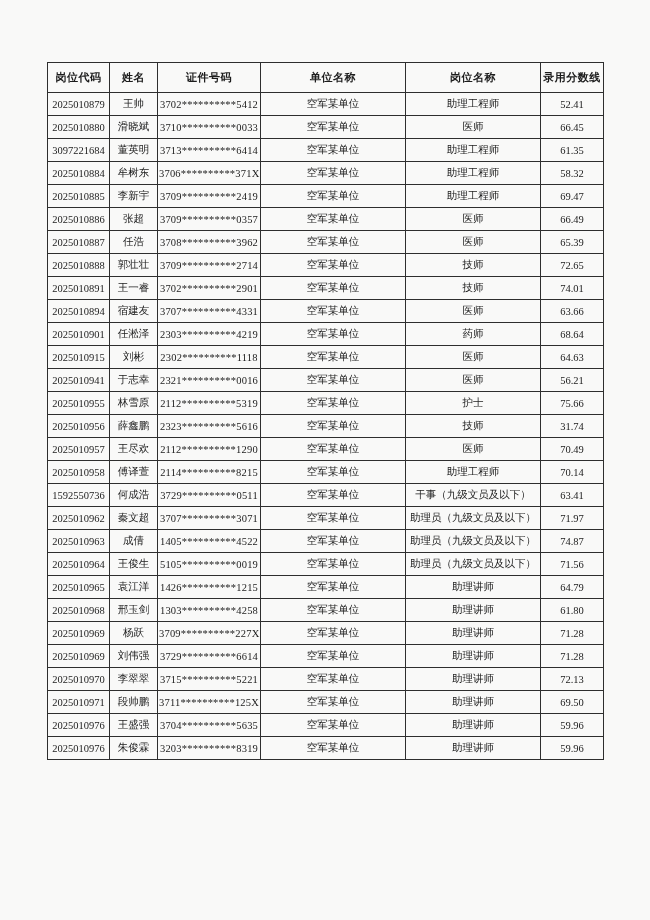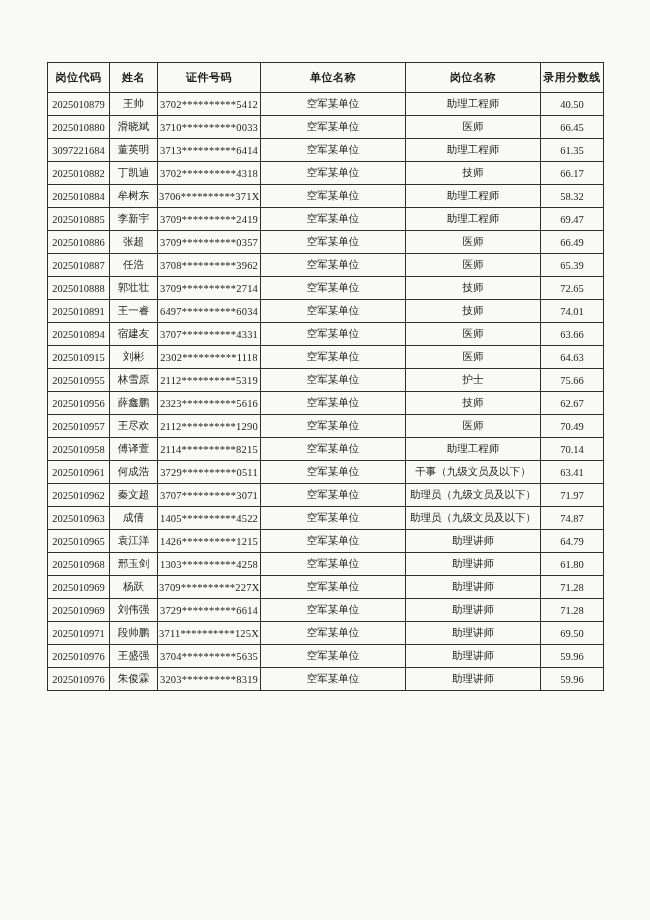--- a/index.html
+++ b/index.html
@@ -85,47 +85,39 @@
         <th data-name="col-header-score">录用分数线</th>
       </tr>
     </thead>
     <tbody data-name="table-body">
         <tr data-name="table-row">
           <td data-name="cell-code">2025010879</td>
           <td data-name="cell-name">王帅</td>
           <td data-name="cell-id_number">3702**********5412</td>
           <td data-name="cell-unit">空军某单位</td>
           <td data-name="cell-position">助理工程师</td>
-          <td data-name="cell-score">40.50</td>
+          <td data-name="cell-score">52.41</td>
         </tr>
         <tr data-name="table-row">
           <td data-name="cell-code">2025010880</td>
           <td data-name="cell-name">滑晓斌</td>
           <td data-name="cell-id_number">3710**********0033</td>
           <td data-name="cell-unit">空军某单位</td>
           <td data-name="cell-position">医师</td>
           <td data-name="cell-score">66.45</td>
         </tr>
         <tr data-name="table-row">
           <td data-name="cell-code">3097221684</td>
           <td data-name="cell-name">董英明</td>
           <td data-name="cell-id_number">3713**********6414</td>
           <td data-name="cell-unit">空军某单位</td>
           <td data-name="cell-position">助理工程师</td>
           <td data-name="cell-score">61.35</td>
         </tr>
         <tr data-name="table-row">
-          <td data-name="cell-code">2025010882</td>
-          <td data-name="cell-name">丁凯迪</td>
-          <td data-name="cell-id_number">3702**********4318</td>
-          <td data-name="cell-unit">空军某单位</td>
-          <td data-name="cell-position">技师</td>
-          <td data-name="cell-score">66.17</td>
-        </tr>
-        <tr data-name="table-row">
           <td data-name="cell-code">2025010884</td>
           <td data-name="cell-name">牟树东</td>
           <td data-name="cell-id_number">3706**********371X</td>
           <td data-name="cell-unit">空军某单位</td>
           <td data-name="cell-position">助理工程师</td>
           <td data-name="cell-score">58.32</td>
         </tr>
         <tr data-name="table-row">
           <td data-name="cell-code">2025010885</td>
           <td data-name="cell-name">李新宇</td>
@@ -154,75 +146,91 @@
           <td data-name="cell-code">2025010888</td>
           <td data-name="cell-name">郭壮壮</td>
           <td data-name="cell-id_number">3709**********2714</td>
           <td data-name="cell-unit">空军某单位</td>
           <td data-name="cell-position">技师</td>
           <td data-name="cell-score">72.65</td>
         </tr>
         <tr data-name="table-row">
           <td data-name="cell-code">2025010891</td>
           <td data-name="cell-name">王一睿</td>
-          <td data-name="cell-id_number">6497**********6034</td>
+          <td data-name="cell-id_number">3702**********2901</td>
           <td data-name="cell-unit">空军某单位</td>
           <td data-name="cell-position">技师</td>
           <td data-name="cell-score">74.01</td>
         </tr>
         <tr data-name="table-row">
           <td data-name="cell-code">2025010894</td>
           <td data-name="cell-name">宿建友</td>
           <td data-name="cell-id_number">3707**********4331</td>
           <td data-name="cell-unit">空军某单位</td>
           <td data-name="cell-position">医师</td>
           <td data-name="cell-score">63.66</td>
         </tr>
         <tr data-name="table-row">
+          <td data-name="cell-code">2025010901</td>
+          <td data-name="cell-name">任淞泽</td>
+          <td data-name="cell-id_number">2303**********4219</td>
+          <td data-name="cell-unit">空军某单位</td>
+          <td data-name="cell-position">药师</td>
+          <td data-name="cell-score">68.64</td>
+        </tr>
+        <tr data-name="table-row">
           <td data-name="cell-code">2025010915</td>
           <td data-name="cell-name">刘彬</td>
           <td data-name="cell-id_number">2302**********1118</td>
           <td data-name="cell-unit">空军某单位</td>
           <td data-name="cell-position">医师</td>
           <td data-name="cell-score">64.63</td>
         </tr>
         <tr data-name="table-row">
+          <td data-name="cell-code">2025010941</td>
+          <td data-name="cell-name">于志幸</td>
+          <td data-name="cell-id_number">2321**********0016</td>
+          <td data-name="cell-unit">空军某单位</td>
+          <td data-name="cell-position">医师</td>
+          <td data-name="cell-score">56.21</td>
+        </tr>
+        <tr data-name="table-row">
           <td data-name="cell-code">2025010955</td>
           <td data-name="cell-name">林雪原</td>
           <td data-name="cell-id_number">2112**********5319</td>
           <td data-name="cell-unit">空军某单位</td>
           <td data-name="cell-position">护士</td>
           <td data-name="cell-score">75.66</td>
         </tr>
         <tr data-name="table-row">
           <td data-name="cell-code">2025010956</td>
           <td data-name="cell-name">薛鑫鹏</td>
           <td data-name="cell-id_number">2323**********5616</td>
           <td data-name="cell-unit">空军某单位</td>
           <td data-name="cell-position">技师</td>
-          <td data-name="cell-score">62.67</td>
+          <td data-name="cell-score">31.74</td>
         </tr>
         <tr data-name="table-row">
           <td data-name="cell-code">2025010957</td>
           <td data-name="cell-name">王尽欢</td>
           <td data-name="cell-id_number">2112**********1290</td>
           <td data-name="cell-unit">空军某单位</td>
           <td data-name="cell-position">医师</td>
           <td data-name="cell-score">70.49</td>
         </tr>
         <tr data-name="table-row">
           <td data-name="cell-code">2025010958</td>
           <td data-name="cell-name">傅译萱</td>
           <td data-name="cell-id_number">2114**********8215</td>
           <td data-name="cell-unit">空军某单位</td>
           <td data-name="cell-position">助理工程师</td>
           <td data-name="cell-score">70.14</td>
         </tr>
         <tr data-name="table-row">
-          <td data-name="cell-code">2025010961</td>
+          <td data-name="cell-code">1592550736</td>
           <td data-name="cell-name">何成浩</td>
           <td data-name="cell-id_number">3729**********0511</td>
           <td data-name="cell-unit">空军某单位</td>
           <td data-name="cell-position">干事（九级文员及以下）</td>
           <td data-name="cell-score">63.41</td>
         </tr>
         <tr data-name="table-row">
           <td data-name="cell-code">2025010962</td>
           <td data-name="cell-name">秦文超</td>
           <td data-name="cell-id_number">3707**********3071</td>
@@ -232,20 +240,28 @@
         </tr>
         <tr data-name="table-row">
           <td data-name="cell-code">2025010963</td>
           <td data-name="cell-name">成倩</td>
           <td data-name="cell-id_number">1405**********4522</td>
           <td data-name="cell-unit">空军某单位</td>
           <td data-name="cell-position">助理员（九级文员及以下）</td>
           <td data-name="cell-score">74.87</td>
         </tr>
         <tr data-name="table-row">
+          <td data-name="cell-code">2025010964</td>
+          <td data-name="cell-name">王俊生</td>
+          <td data-name="cell-id_number">5105**********0019</td>
+          <td data-name="cell-unit">空军某单位</td>
+          <td data-name="cell-position">助理员（九级文员及以下）</td>
+          <td data-name="cell-score">71.56</td>
+        </tr>
+        <tr data-name="table-row">
           <td data-name="cell-code">2025010965</td>
           <td data-name="cell-name">袁江洋</td>
           <td data-name="cell-id_number">1426**********1215</td>
           <td data-name="cell-unit">空军某单位</td>
           <td data-name="cell-position">助理讲师</td>
           <td data-name="cell-score">64.79</td>
         </tr>
         <tr data-name="table-row">
           <td data-name="cell-code">2025010968</td>
           <td data-name="cell-name">邢玉剑</td>
@@ -262,20 +278,28 @@
           <td data-name="cell-position">助理讲师</td>
           <td data-name="cell-score">71.28</td>
         </tr>
         <tr data-name="table-row">
           <td data-name="cell-code">2025010969</td>
           <td data-name="cell-name">刘伟强</td>
           <td data-name="cell-id_number">3729**********6614</td>
           <td data-name="cell-unit">空军某单位</td>
           <td data-name="cell-position">助理讲师</td>
           <td data-name="cell-score">71.28</td>
+        </tr>
+        <tr data-name="table-row">
+          <td data-name="cell-code">2025010970</td>
+          <td data-name="cell-name">李翠翠</td>
+          <td data-name="cell-id_number">3715**********5221</td>
+          <td data-name="cell-unit">空军某单位</td>
+          <td data-name="cell-position">助理讲师</td>
+          <td data-name="cell-score">72.13</td>
         </tr>
         <tr data-name="table-row">
           <td data-name="cell-code">2025010971</td>
           <td data-name="cell-name">段帅鹏</td>
           <td data-name="cell-id_number">3711**********125X</td>
           <td data-name="cell-unit">空军某单位</td>
           <td data-name="cell-position">助理讲师</td>
           <td data-name="cell-score">69.50</td>
         </tr>
         <tr data-name="table-row">

